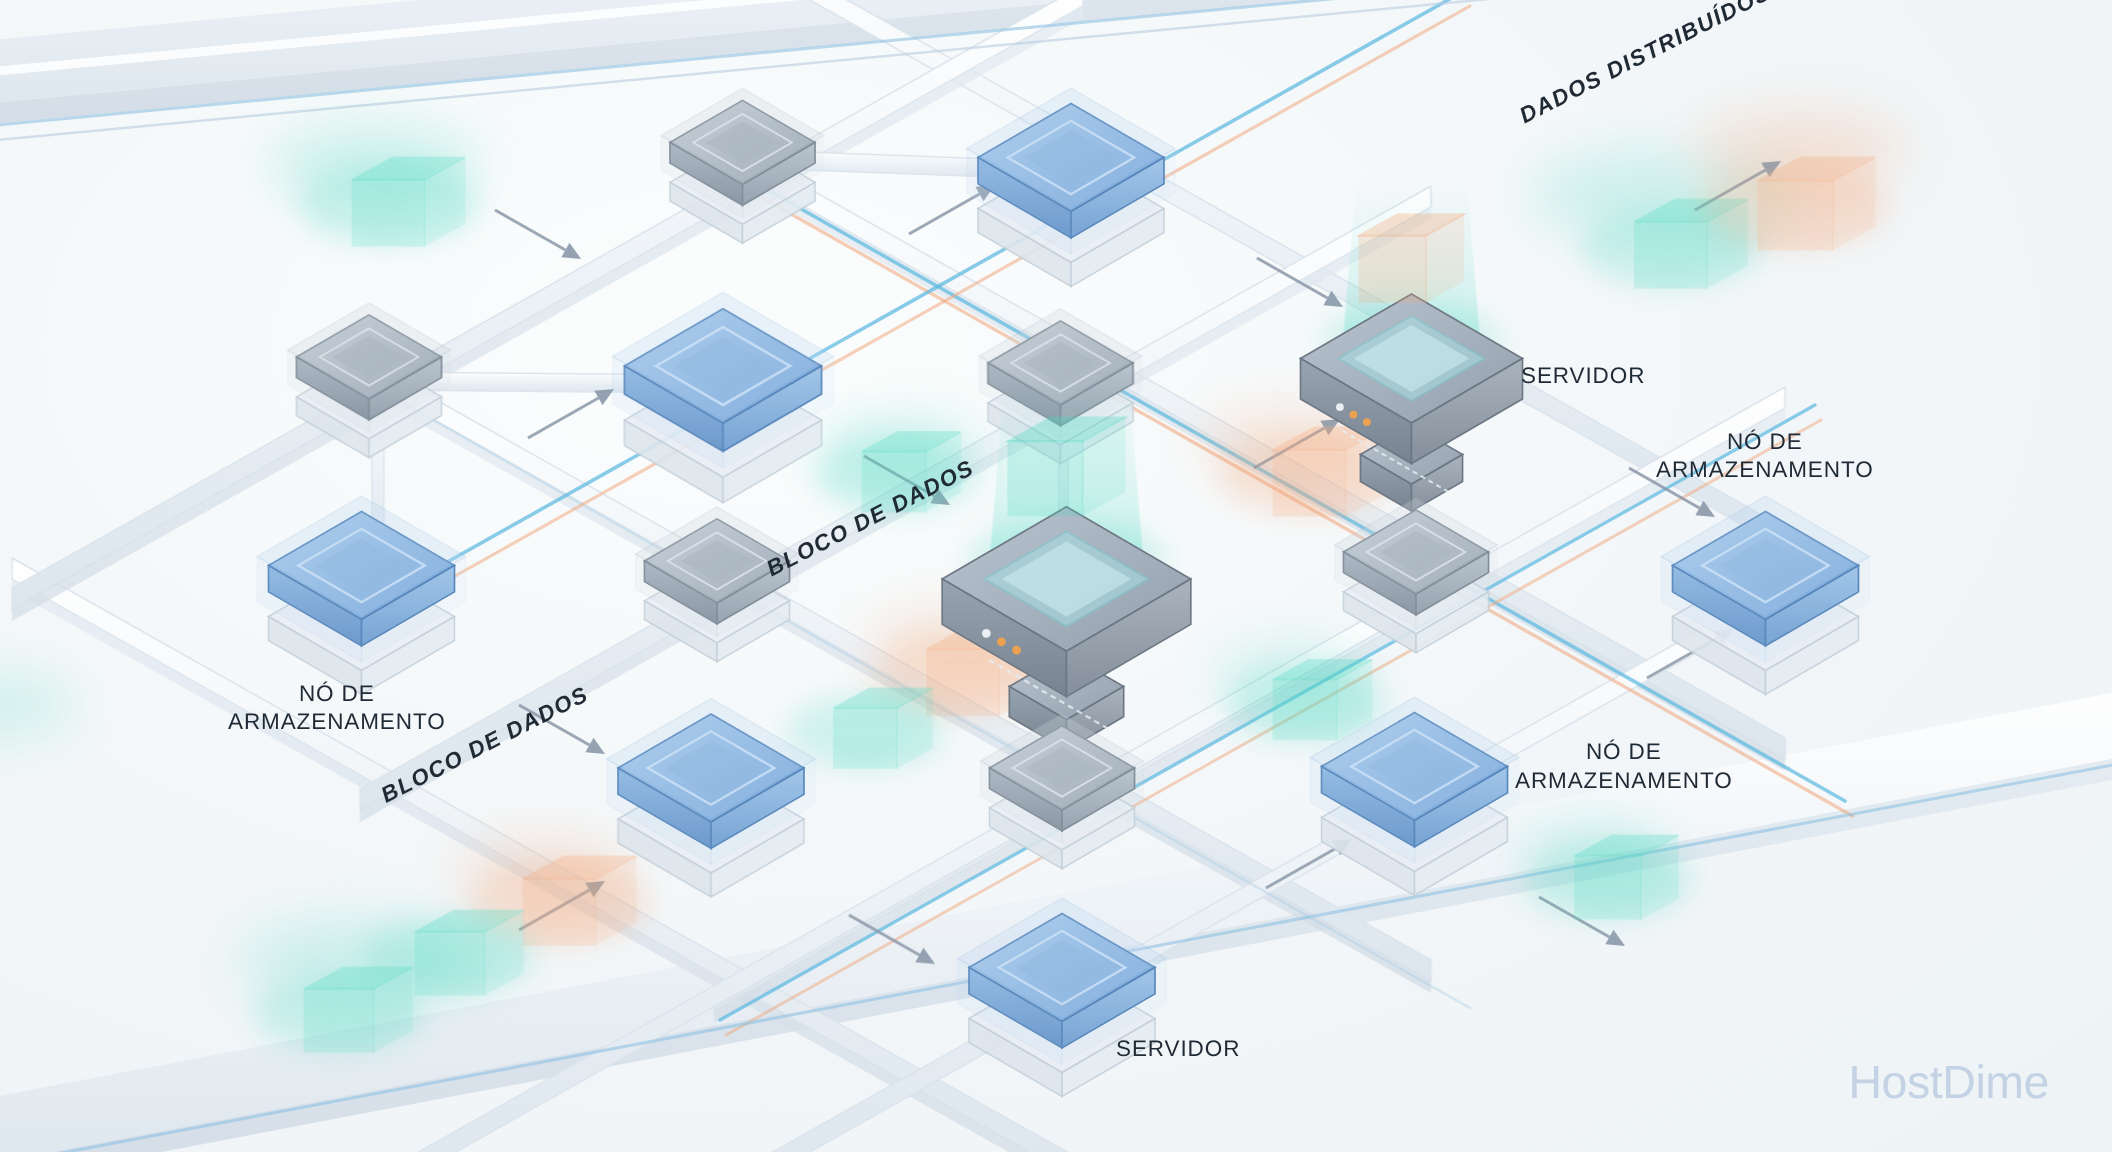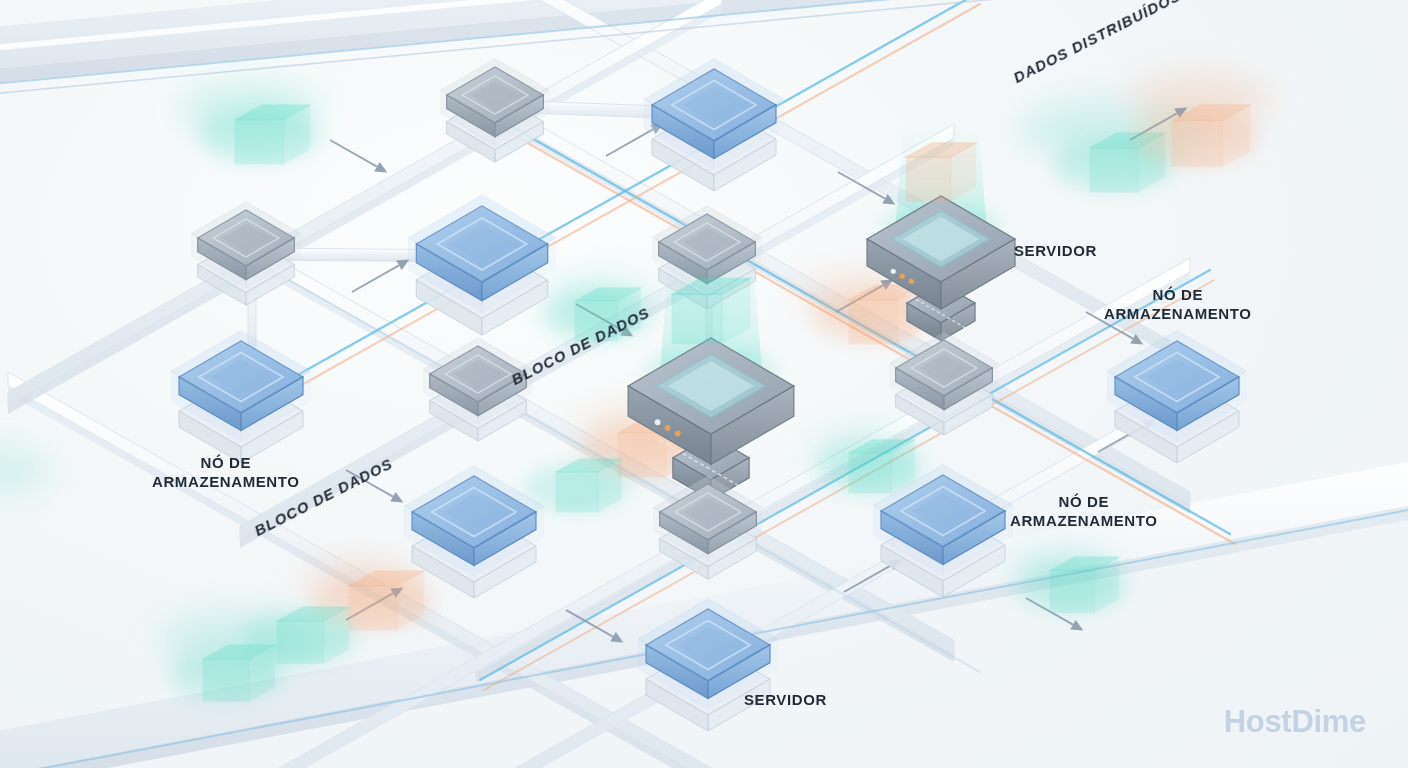--- a/index.html
+++ b/index.html
@@ -5,25 +5,25 @@
 <style>
   html,body{margin:0;padding:0;}
   body{
     width:1408px;height:768px;overflow:hidden;
     background:#f3f7f8;
     font-family:"Liberation Sans", sans-serif;
   }
   #stage{position:relative;width:1408px;height:768px;overflow:hidden;
     background:radial-gradient(ellipse at 35% 30%, #fbfdfd 0%, #f2f6f8 55%, #eef3f6 100%);}
   svg.scene{position:absolute;left:0;top:0;width:1408px;height:768px;}
-  .lbl{position:absolute;color:#1f2a35;font-weight:700;letter-spacing:.6px;
+  .lbl{position:absolute;color:#1f2a35;font-weight:400;letter-spacing:.6px;
        font-size:15px;line-height:19px;text-align:center;white-space:pre;}
   .lbl.rot{font-style:italic;font-weight:700;letter-spacing:1.1px;}
   .brand{position:absolute;right:42px;bottom:28px;color:#c3d2e4;
-    font-size:31px;font-weight:700;letter-spacing:-.3px;}
+    font-size:31px;font-weight:400;letter-spacing:-.3px;}
 </style>
 </head>
 <body>
 
 <div id="stage">
 
   <svg class="scene" viewBox="0 0 1408 768">
     <defs>
       <linearGradient id="gTrack" x1="0" y1="0" x2="0" y2="1">
         <stop offset="0%" stop-color="#ffffff"></stop>

